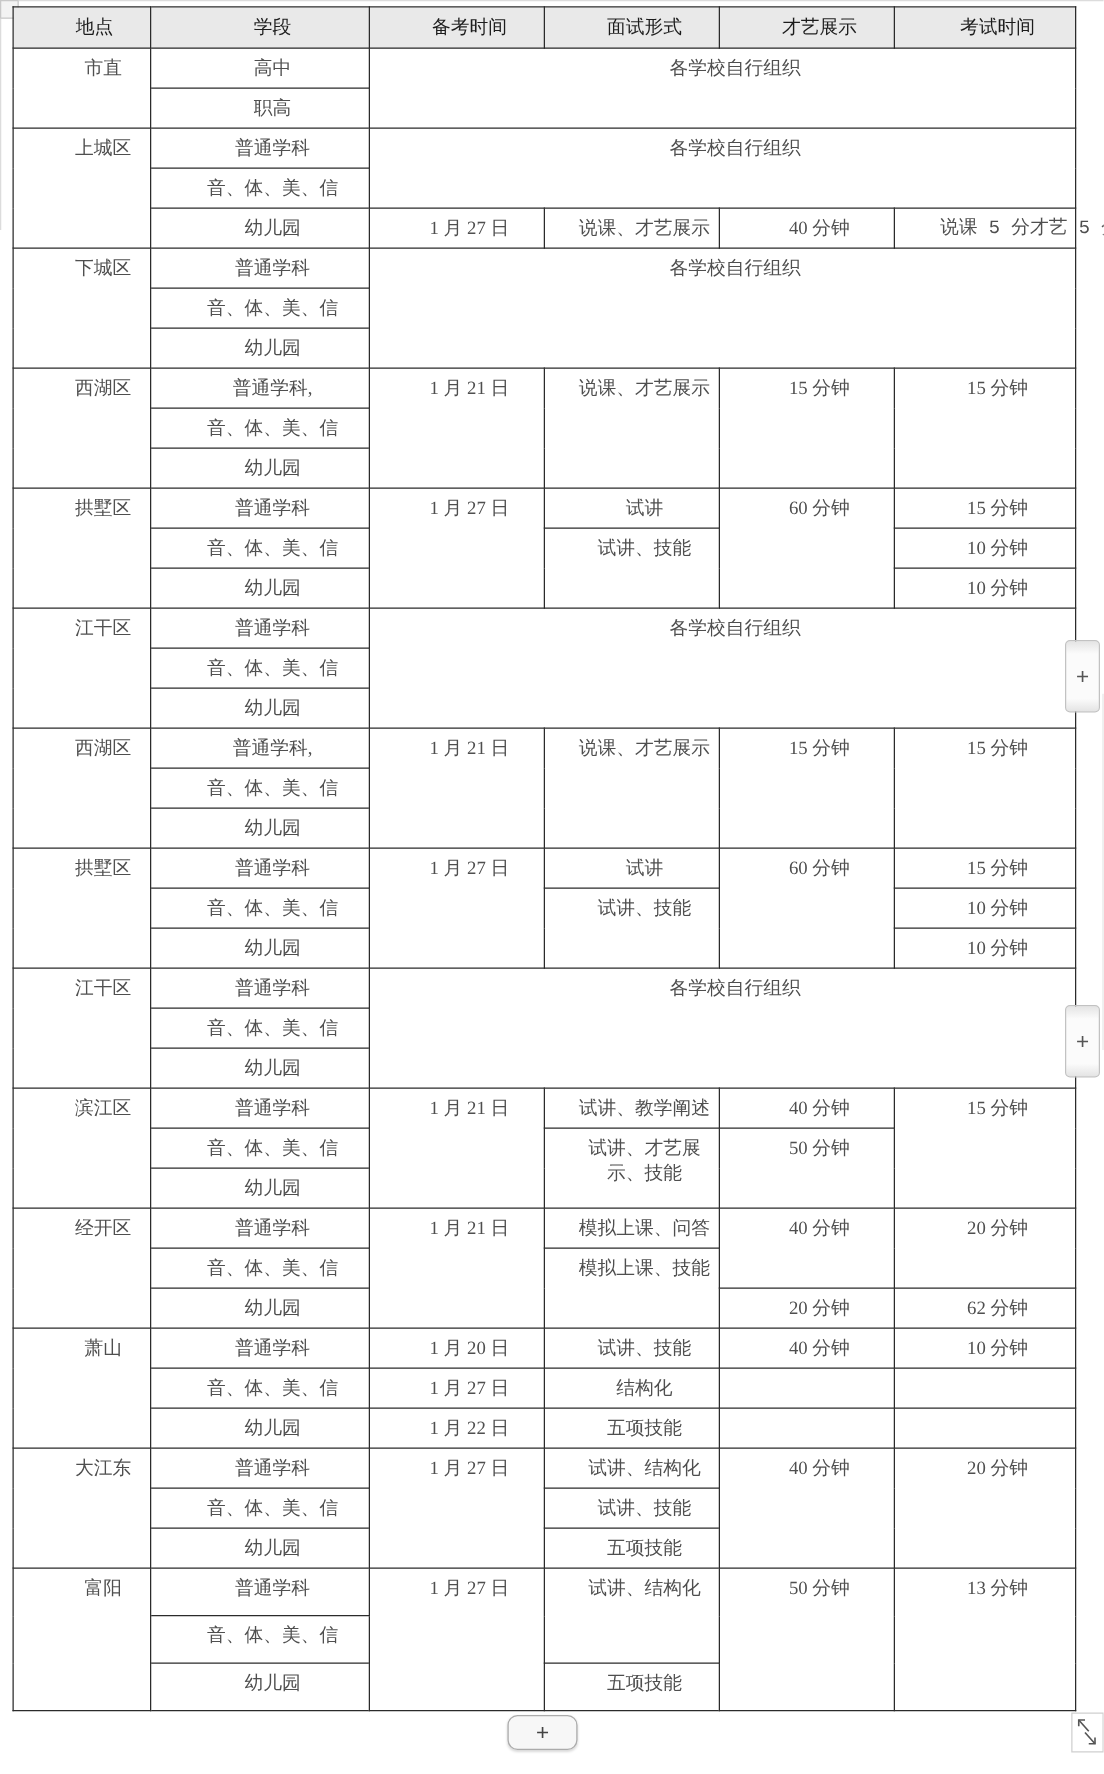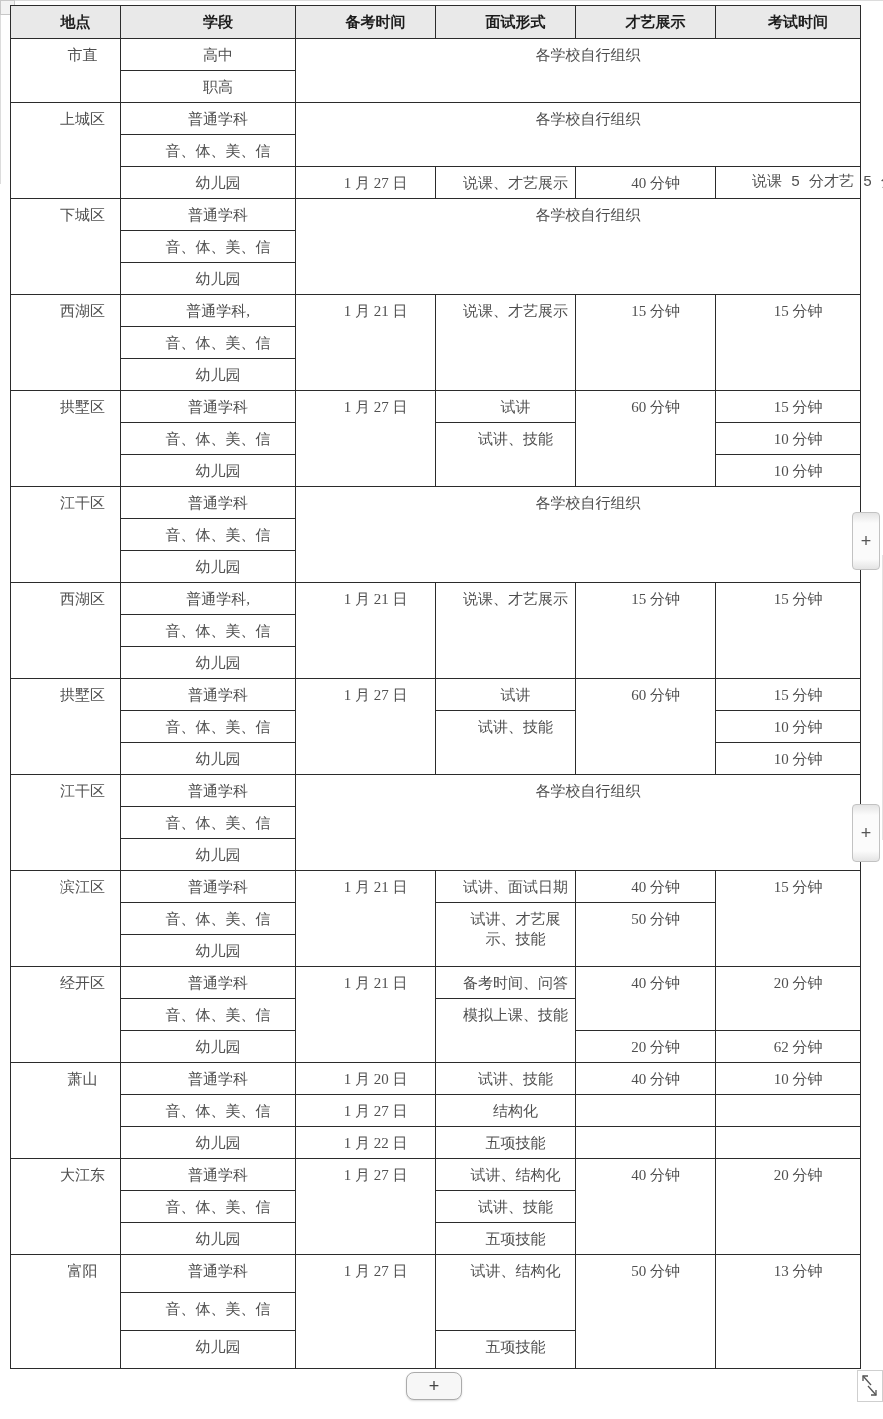--- a/index.html
+++ b/index.html
@@ -30,21 +30,21 @@
   th,td{
     border:1px solid var(--border-color);
     font-size:15px;line-height:20px;font-weight:normal;
     vertical-align:top;text-align:center;
     padding:6px 2px 2px 22px;
     color:var(--text-color);
     word-break:break-all;
   }
   thead th{
     background:var(--header-bg);color:var(--header-text);
-    font-weight:bold;height:24px;
+    font-weight:normal;height:24px;
   }
   tbody tr{height:32px;}
   tbody tr.tall{height:38px;padding-left:33px;}
   td.loc{padding-left:36px;}
   td.ov{white-space:nowrap;text-align:right;padding-left:36px;font-family:Liberation Mono, monospace;}
   
   .vbtn{
     position:absolute;left:852px;width:26px;height:56px;
     border:1px solid #c2c2c2;border-radius:4px;
     background:linear-gradient(#e4e4e4,#fbfbfb 18%,#fbfbfb 82%,#e4e4e4);
@@ -213,37 +213,37 @@
       <tr>
         <td>音、体、美、信</td>
       </tr>
       <tr>
         <td>幼儿园</td>
       </tr>
       <tr>
         <td rowspan="3" class="loc">滨江区</td>
         <td>普通学科</td>
         <td rowspan="3">1 月 21 日</td>
-        <td>试讲、面试日期</td>
+        <td>试讲、教学阐述</td>
         <td>40 分钟</td>
         <td rowspan="3">15 分钟</td>
       </tr>
       <tr>
         <td>音、体、美、信</td>
         <td rowspan="2">试讲、才艺展示、技能</td>
         <td rowspan="2">50 分钟</td>
       </tr>
       <tr>
         <td>幼儿园</td>
       </tr>
       <tr>
         <td rowspan="3" class="loc">经开区</td>
         <td>普通学科</td>
         <td rowspan="3">1 月 21 日</td>
-        <td>备考时间、问答</td>
+        <td>模拟上课、问答</td>
         <td rowspan="2">40 分钟</td>
         <td rowspan="2">20 分钟</td>
       </tr>
       <tr>
         <td>音、体、美、信</td>
         <td rowspan="2">模拟上课、技能</td>
       </tr>
       <tr>
         <td>幼儿园</td>
         <td>20 分钟</td>

